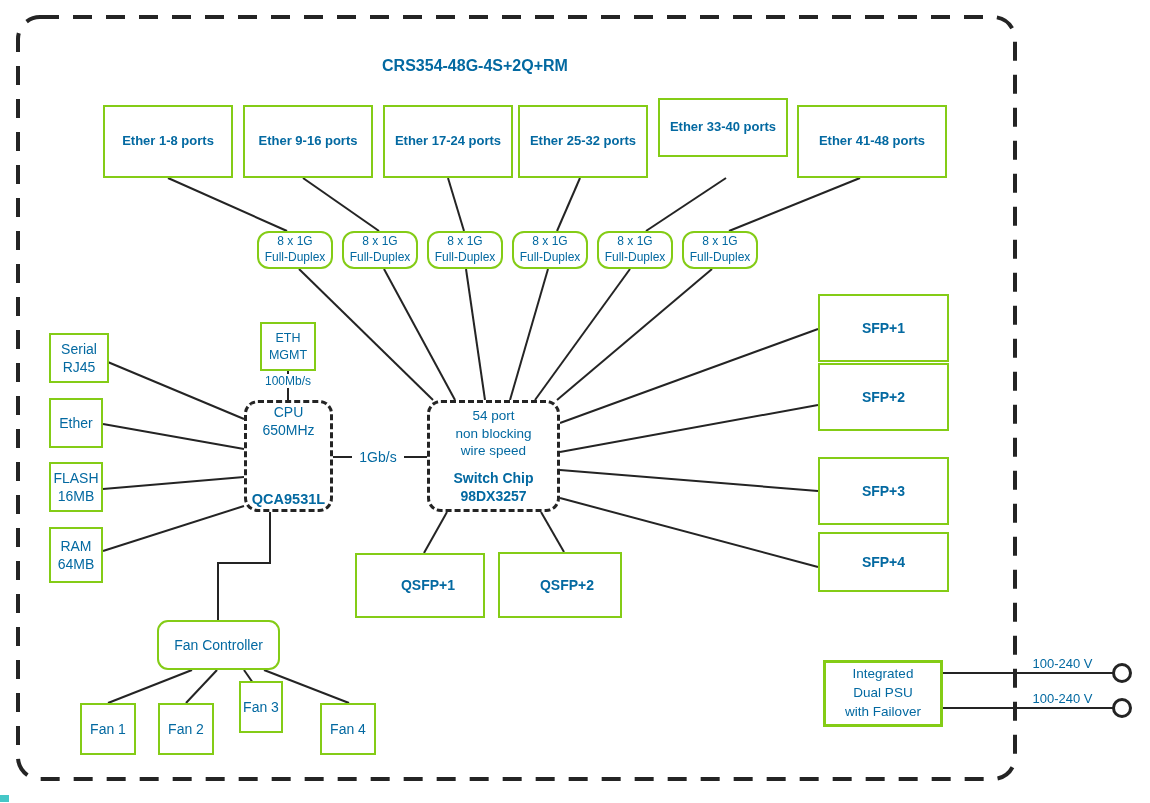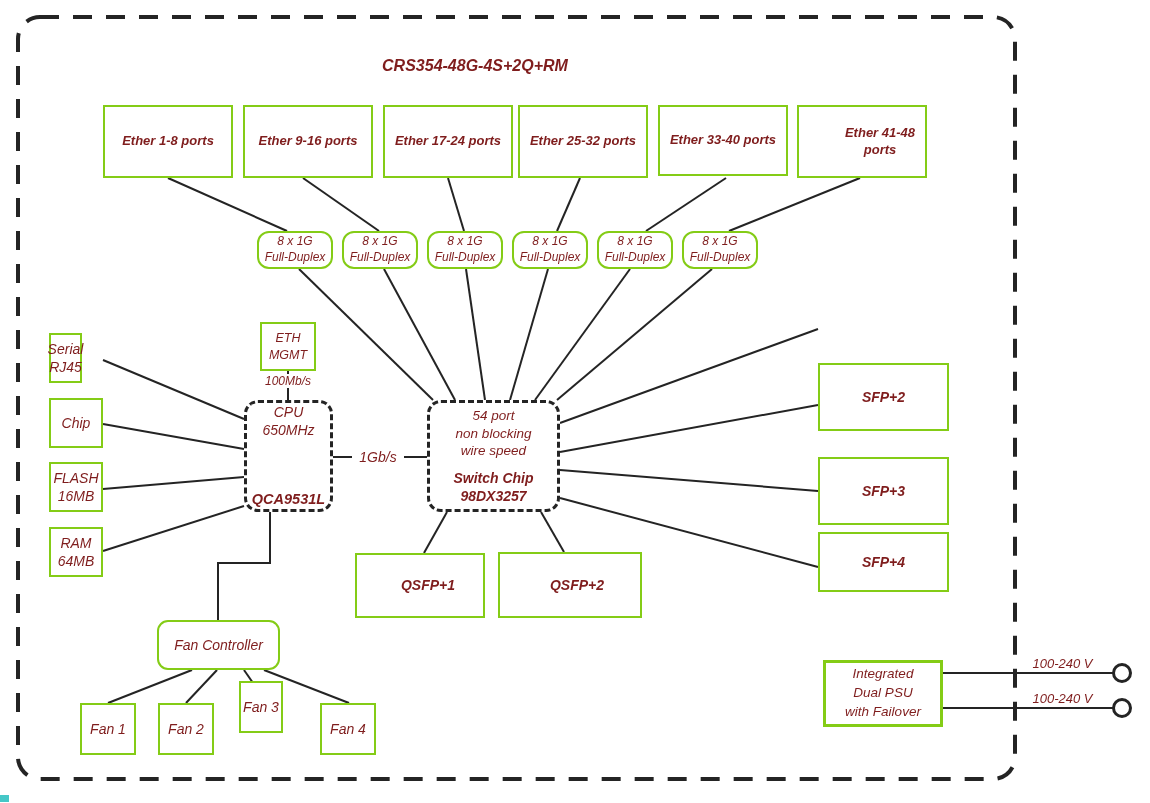--- a/index.html
+++ b/index.html
@@ -1,18 +1,18 @@
 <!DOCTYPE html>
 <html><head>
 <meta charset="utf-8">
 <style>
   html,body { margin:0; padding:0; background:#fff; }
   #stage {
     position:relative; width:1150px; height:803px; background:#ffffff;
-    font-family:"Liberation Sans", sans-serif; color:#7f1d1d; overflow:hidden;font-style:italic;
+    font-family:"Liberation Sans", sans-serif; color:#0369a1; overflow:hidden;
   }
   #wires { position:absolute; left:0; top:0; z-index:1; }
   .b {
     position:absolute; box-sizing:border-box; z-index:2;
     border:2px solid #84cc16; background:#ffffff;
     display:flex; flex-direction:column; align-items:center; justify-content:center;
     text-align:center; line-height:1.3;
   }
   .bold { font-weight:bold; }
   .pre { white-space:pre-line; }
@@ -101,42 +101,42 @@
       <circle cx="1122" cy="708" r="8.5" stroke-width="3" fill="#ffffff"></circle>
     </g>
   </svg>
 
   <div class="title" style="left:275px; top:57px; width:400px;">CRS354-48G-4S+2Q+RM</div>
 
   <div class="b ether" style="left:103px; top:105px; width:130px; height:73px;">Ether 1-8 ports</div>
   <div class="b ether" style="left:243px; top:105px; width:130px; height:73px;">Ether 9-16 ports</div>
   <div class="b ether" style="left:383px; top:105px; width:130px; height:73px;">Ether 17-24 ports</div>
   <div class="b ether" style="left:518px; top:105px; width:130px; height:73px;">Ether 25-32 ports</div>
-  <div class="b ether" style="left:658px; top:105px; width:130px; height:71px;">Ether 33-40 ports</div>
-  <div class="b ether" style="left:797px; top:105px; width:130px; height:73px;padding-left:36px;">Ether 41-48 ports</div>
+  <div class="b ether" style="left:658px; top:98px; width:130px; height:59px;">Ether 33-40 ports</div>
+  <div class="b ether" style="left:797px; top:105px; width:150px; height:73px;">Ether 41-48 ports</div>
 
   <div class="b rounded lag pre" style="left:257px; top:231px; width:76px; height:38px;">8 x 1G
 Full-Duplex</div>
   <div class="b rounded lag pre" style="left:342px; top:231px; width:76px; height:38px;">8 x 1G
 Full-Duplex</div>
   <div class="b rounded lag pre" style="left:427px; top:231px; width:76px; height:38px;">8 x 1G
 Full-Duplex</div>
   <div class="b rounded lag pre" style="left:512px; top:231px; width:76px; height:38px;">8 x 1G
 Full-Duplex</div>
   <div class="b rounded lag pre" style="left:597px; top:231px; width:76px; height:38px;">8 x 1G
 Full-Duplex</div>
   <div class="b rounded lag pre" style="left:682px; top:231px; width:76px; height:38px;">8 x 1G
 Full-Duplex</div>
 
-  <div class="b periph pre" style="left:49px; top:333px; width:33px; height:50px;">Serial
+  <div class="b periph pre" style="left:49px; top:333px; width:60px; height:50px;">Serial
 RJ45</div>
-  <div class="b periph" style="left:49px; top:398px; width:54px; height:50px;">Chip</div>
+  <div class="b periph" style="left:49px; top:398px; width:54px; height:50px;">Ether</div>
   <div class="b periph pre" style="left:49px; top:462px; width:54px; height:50px;">FLASH
 16MB</div>
-  <div class="b periph pre" style="left:49px; top:527px; width:54px; height:50px;">RAM
+  <div class="b periph pre" style="left:49px; top:527px; width:54px; height:56px;">RAM
 64MB</div>
 
   <div class="b ethm pre" style="left:260px; top:322px; width:56px; height:49px;">ETH
 MGMT</div>
   <div class="lbl" style="left:256px; top:374px; width:64px; font-size:12px;">100Mb/s</div>
 
   <div class="b dashed" style="left:244px; top:400px; width:89px; height:112px; background:#ffffff;justify-content:space-between;">
     <div class="pre" style="font-size:14px;">CPU
 650MHz</div>
     <div class="bold" style="font-size:14.5px; margin-top:12px;">QCA9531L</div>
@@ -145,26 +145,27 @@
   <div class="lbl" style="left:352px; top:449px; width:52px; font-size:14px;">1Gb/s</div>
 
   <div class="b dashed" style="left:427px; top:400px; width:133px; height:112px; background:#ffffff;">
     <div class="pre" style="font-size:13.5px;">54 port
 non blocking
 wire speed</div>
     <div class="bold pre" style="font-size:14px; margin-top:9px;">Switch Chip
 98DX3257</div>
   </div>
 
+  <div class="b sfp" style="left:818px; top:294px; width:131px; height:68px;">SFP+1</div>
   <div class="b sfp" style="left:818px; top:363px; width:131px; height:68px;">SFP+2</div>
   <div class="b sfp" style="left:818px; top:457px; width:131px; height:68px;">SFP+3</div>
   <div class="b sfp" style="left:818px; top:532px; width:131px; height:60px;">SFP+4</div>
 
   <div class="b sfp" style="left:355px; top:553px; width:130px; height:65px;padding-left:16px;">QSFP+1</div>
-  <div class="b sfp" style="left:498px; top:552px; width:144px; height:66px;padding-left:14px;">QSFP+2</div>
+  <div class="b sfp" style="left:498px; top:552px; width:124px; height:66px;padding-left:14px;">QSFP+2</div>
 
   <div class="b fan" style="left:157px; top:620px; width:123px; height:50px;border-radius:11px;">Fan Controller</div>
   <div class="b fan" style="left:80px; top:703px; width:56px; height:52px;">Fan 1</div>
   <div class="b fan" style="left:158px; top:703px; width:56px; height:52px;">Fan 2</div>
   <div class="b fan" style="left:239px; top:681px; width:44px; height:52px;">Fan 3</div>
   <div class="b fan" style="left:320px; top:703px; width:56px; height:52px;">Fan 4</div>
 
   <div class="b thick psu pre" style="left:823px; top:660px; width:120px; height:67px;">Integrated
 Dual PSU
 with Failover</div>

